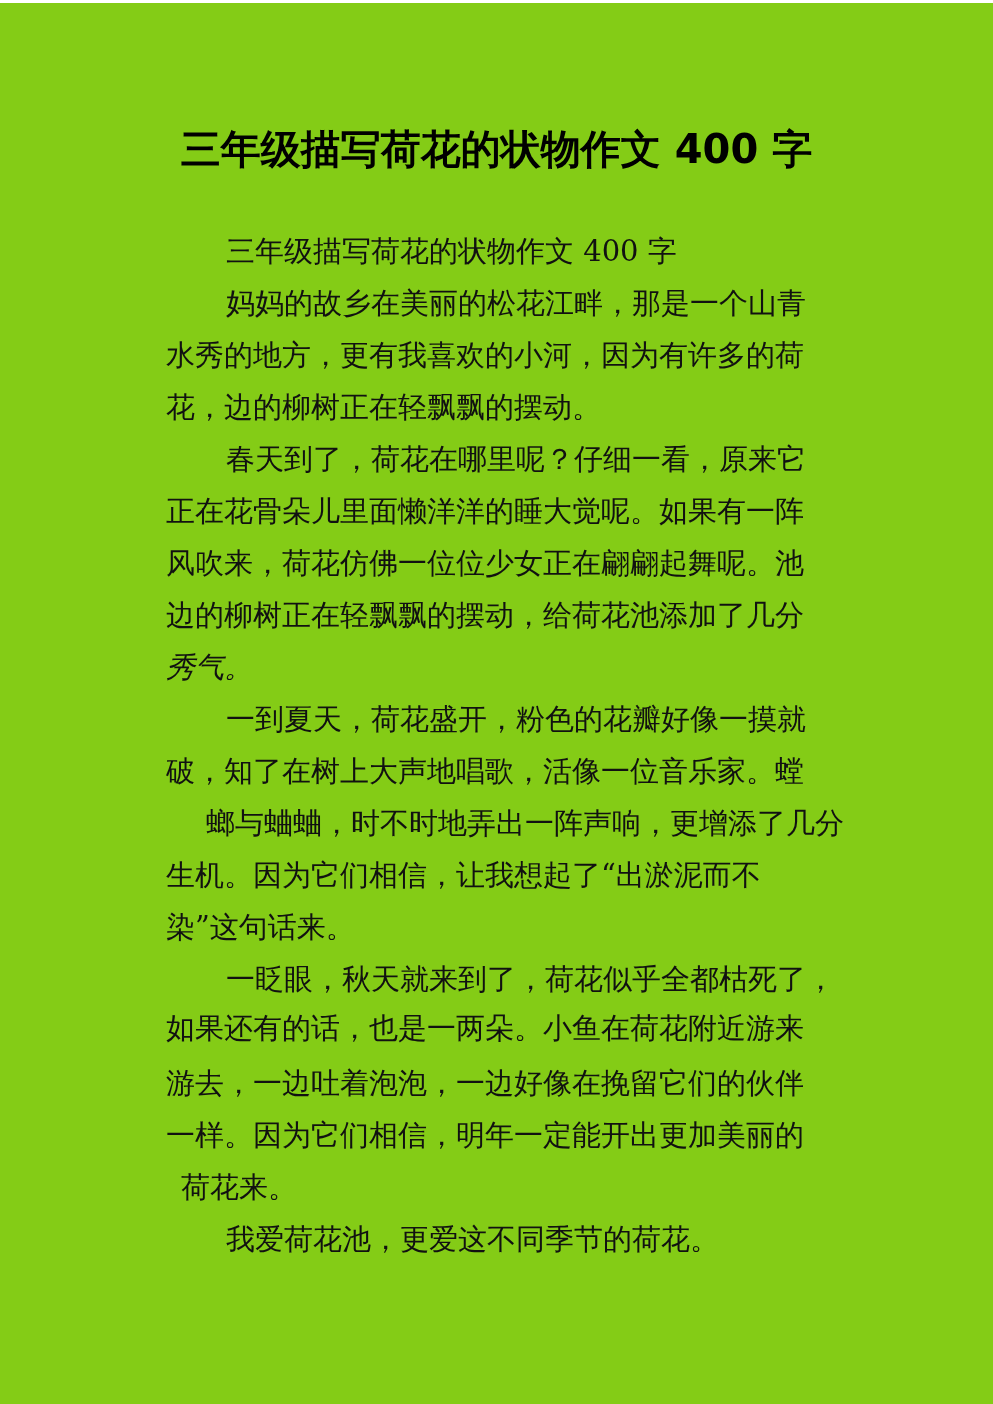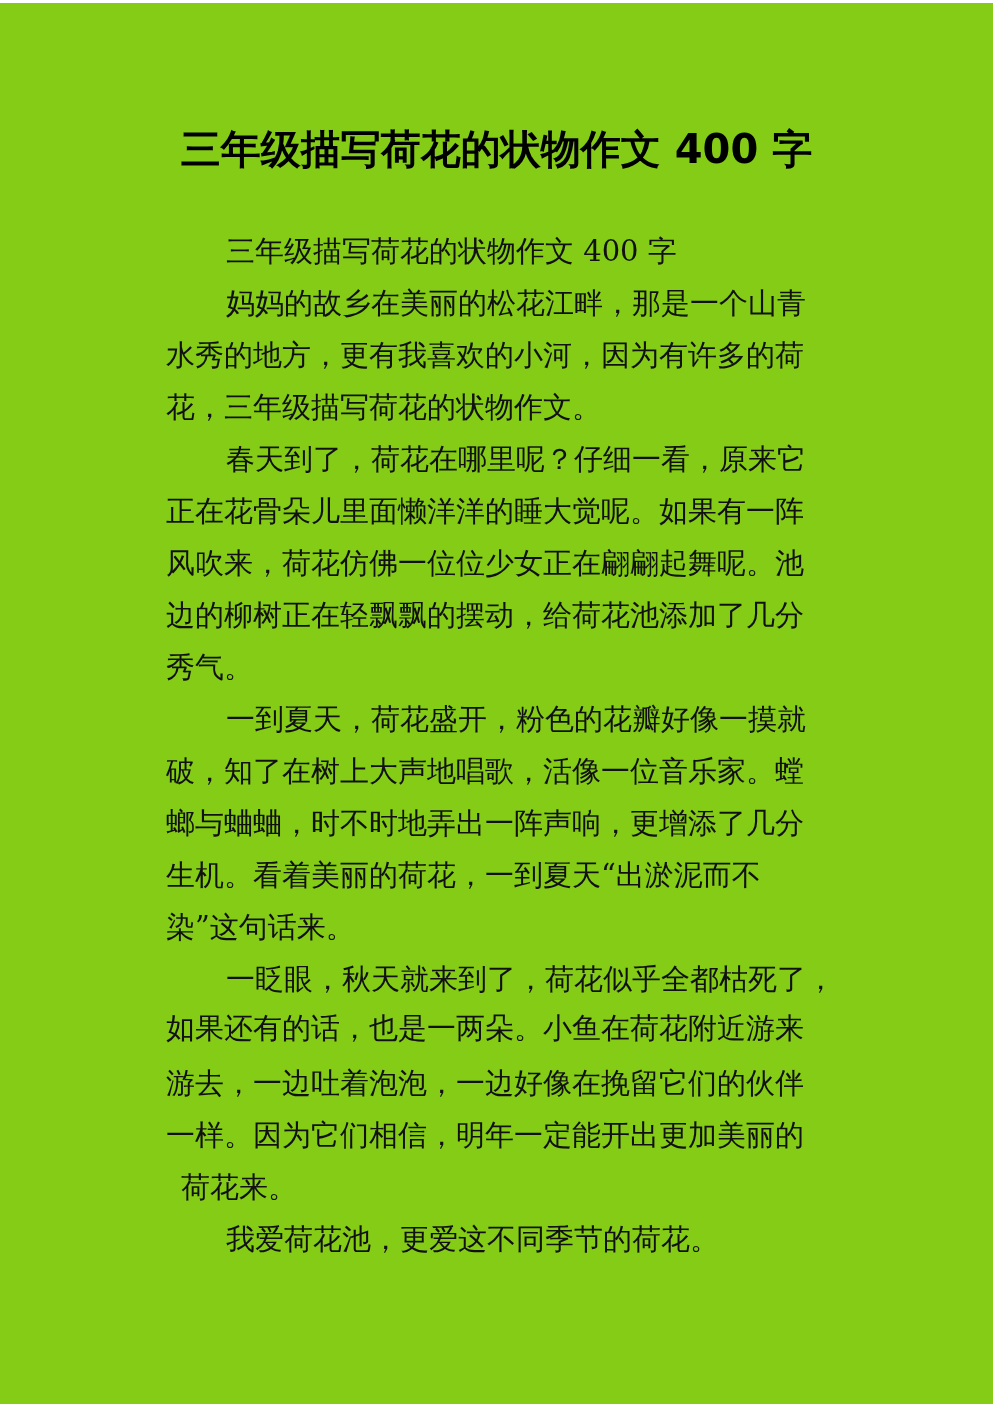--- a/index.html
+++ b/index.html
@@ -20,30 +20,30 @@
 </style>
 </head>
 <body>
 
 <div class="page">
   <div class="title">三年级描写荷花的状物作文 400 字</div>
   <div class="body" id="body">
       <div class="line indent" style="top: 228px;">三年级描写荷花的状物作文 400 字</div>
       <div class="line indent" style="top: 280px;">妈妈的故乡在美丽的松花江畔，那是一个山青</div>
       <div class="line" style="top: 332px;">水秀的地方，更有我喜欢的小河，因为有许多的荷</div>
-      <div class="line" style="top: 384px;">花，三年级描写荷花的状物作文。</div>
+      <div class="line" style="top: 384px;">花，边的柳树正在轻飘飘的摆动。</div>
       <div class="line indent" style="top: 436px;">春天到了，荷花在哪里呢？仔细一看，原来它</div>
       <div class="line" style="top: 488px;">正在花骨朵儿里面懒洋洋的睡大觉呢。如果有一阵</div>
       <div class="line" style="top: 540px; font-family: Liberation Serif, serif;">风吹来，荷花仿佛一位位少女正在翩翩起舞呢。池</div>
       <div class="line" style="top: 592px;">边的柳树正在轻飘飘的摆动，给荷花池添加了几分</div>
-      <div class="line" style="top: 644px;">秀气。</div>
+      <div class="line" style="top: 644px; font-style: italic;">秀气。</div>
       <div class="line indent" style="top: 696px;">一到夏天，荷花盛开，粉色的花瓣好像一摸就</div>
       <div class="line" style="top: 748px;">破，知了在树上大声地唱歌，活像一位音乐家。螳</div>
-      <div class="line" style="top: 800px;">螂与蛐蛐，时不时地弄出一阵声响，更增添了几分</div>
-      <div class="line" style="top: 852px;">生机。看着美丽的荷花，一到夏天“出淤泥而不</div>
+      <div class="line" style="top: 800px; margin-left: 40px;">螂与蛐蛐，时不时地弄出一阵声响，更增添了几分</div>
+      <div class="line" style="top: 852px;">生机。因为它们相信，让我想起了“出淤泥而不</div>
       <div class="line" style="top: 904px;">染”这句话来。</div>
       <div class="line indent" style="top: 956px;">一眨眼，秋天就来到了，荷花似乎全都枯死了，</div>
       <div class="line" style="top: 1008px; font-family: Liberation Mono, monospace;">如果还有的话，也是一两朵。小鱼在荷花附近游来</div>
       <div class="line" style="top: 1060px; font-family: Liberation Serif, serif;">游去，一边吐着泡泡，一边好像在挽留它们的伙伴</div>
       <div class="line" style="top: 1112px;">一样。因为它们相信，明年一定能开出更加美丽的</div>
       <div class="line" style="top: 1164px; margin-left: 15px;">荷花来。</div>
       <div class="line indent" style="top: 1216px;">我爱荷花池，更爱这不同季节的荷花。</div>
     </div>
 </div>
 

